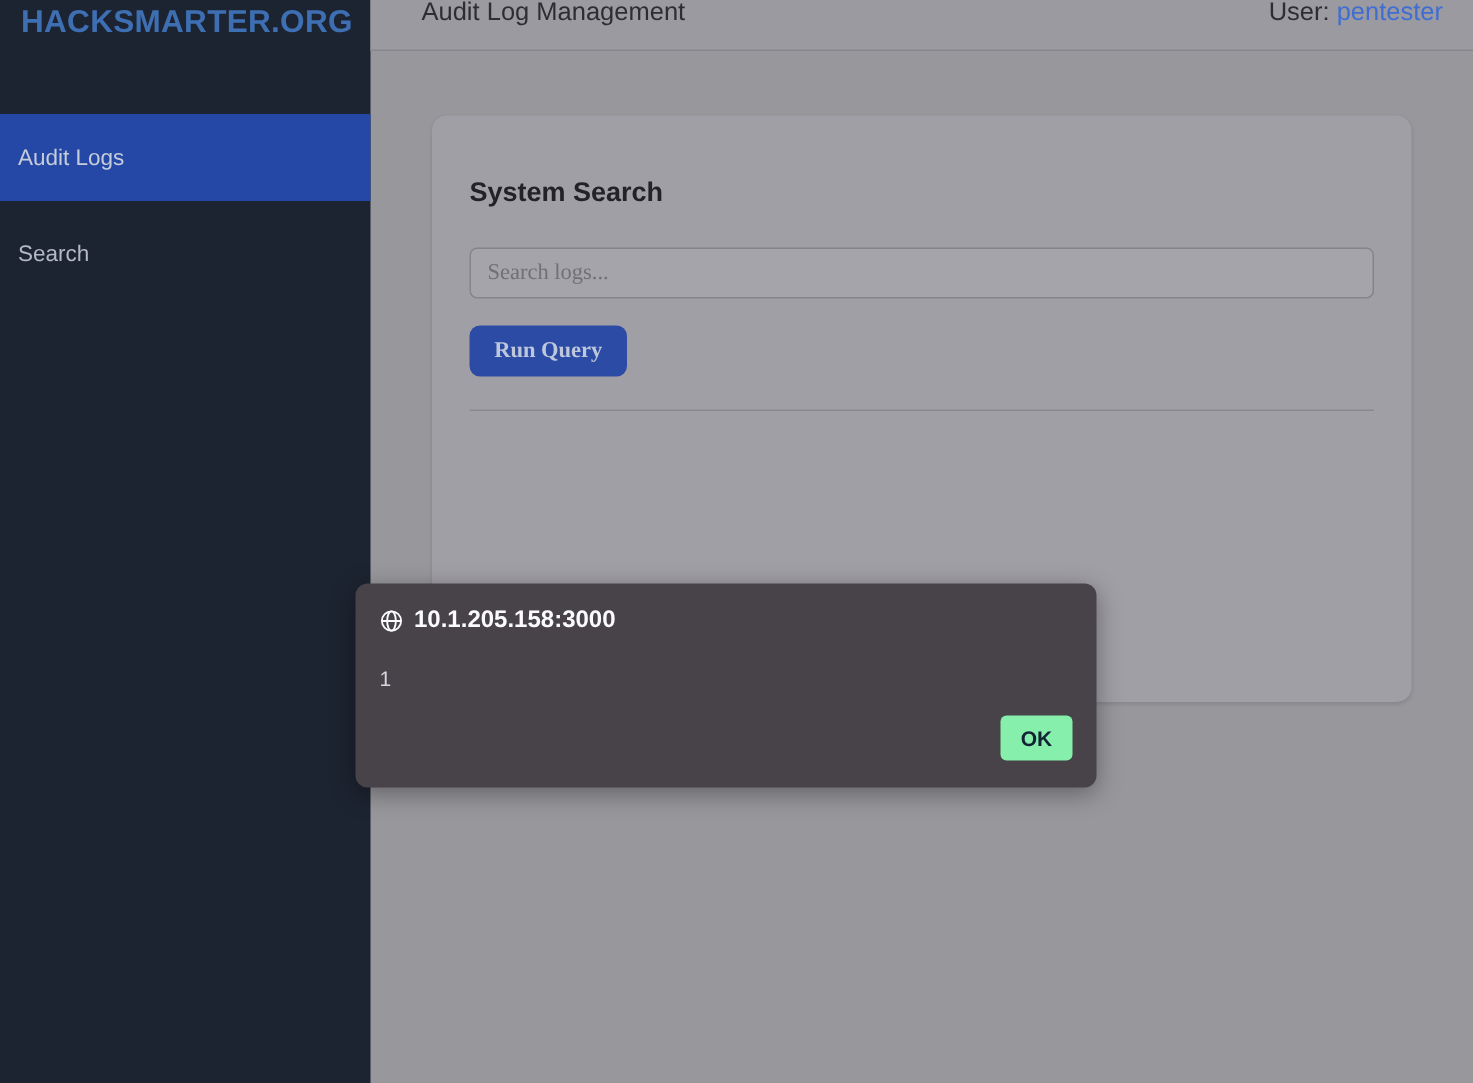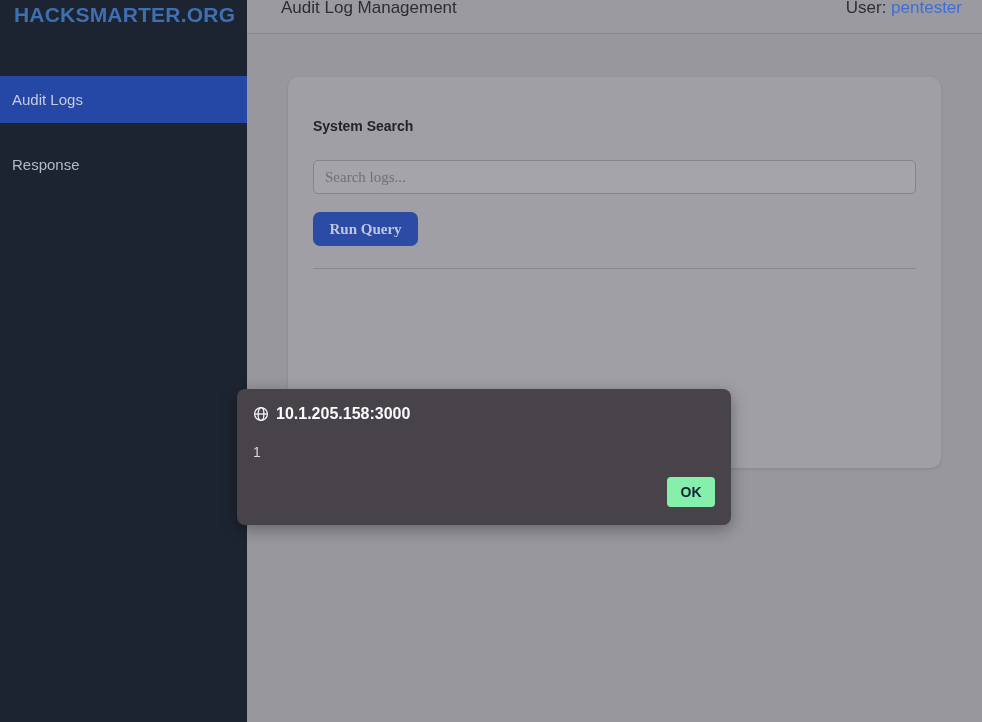--- a/index.html
+++ b/index.html
@@ -23,22 +23,22 @@
     padding: 1px 14px 0 14px;
   }
   .brand {
     font-size: 21px;
     font-weight: bold;
     color: #3e6fb3;
     line-height: 27px;
     letter-spacing: 0.2px;
   }
   .nav-item {
-    height: 47px;
-    margin-bottom: 18px;
+    height: 58px;
+    margin-bottom: 6px;
     display: flex;
     align-items: center;
     padding: 17px 12px;
     font-size: 15px;
     color: #b3bac6;
     cursor: pointer;
   }
   .nav-item.active {
     background: #2548a6;
     color: #c5ccda;
@@ -66,21 +66,21 @@
 
   .content { flex: 1; padding: 43px 41px 0 41px; }
   .card {
     background: #a19fa6;
     border-radius: 10px;
     height: 391px;
     padding: 41px 25px 0 25px;
     box-shadow: 0 1px 3px rgba(0,0,0,0.12);
   }
   .card-title {
-    font-size: 14px;
+    font-size: 18px;
     font-weight: bold;
     color: #232327;
   }
   .search-input {
     display: block;
     width: 100%;
     height: 34px;
     margin-top: 26px;
     background: #a5a4aa;
     border: 1px solid #85848a;
@@ -163,21 +163,21 @@
 
   <aside class="sidebar">
     <div class="sidebar-header">
       <div class="brand">HACKSMARTER.ORG</div>
     </div>
     <nav>
       <div class="nav-item active">
         <span>Audit Logs</span>
       </div>
       <div class="nav-item">
-        <span>Response</span>
+        <span>Search</span>
       </div>
     </nav>
   </aside>
 
   <div class="main">
     <header class="topbar">
       <span class="topbar-title">Audit Log Management</span>
       <span class="topbar-user">
         <span>User:</span>
         <a class="username">pentester</a>

